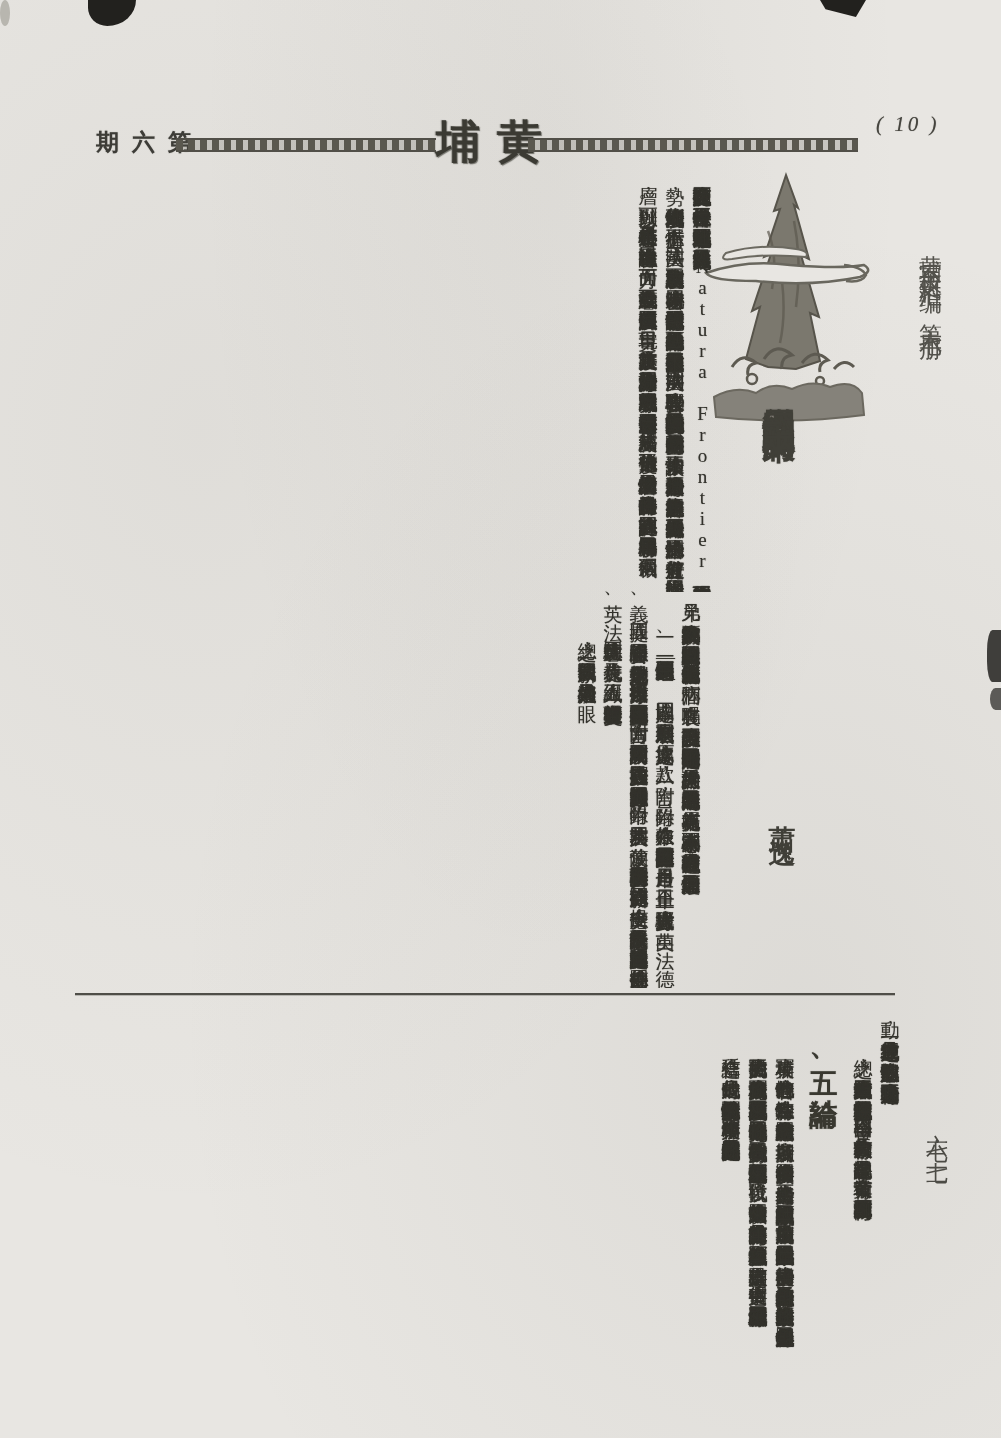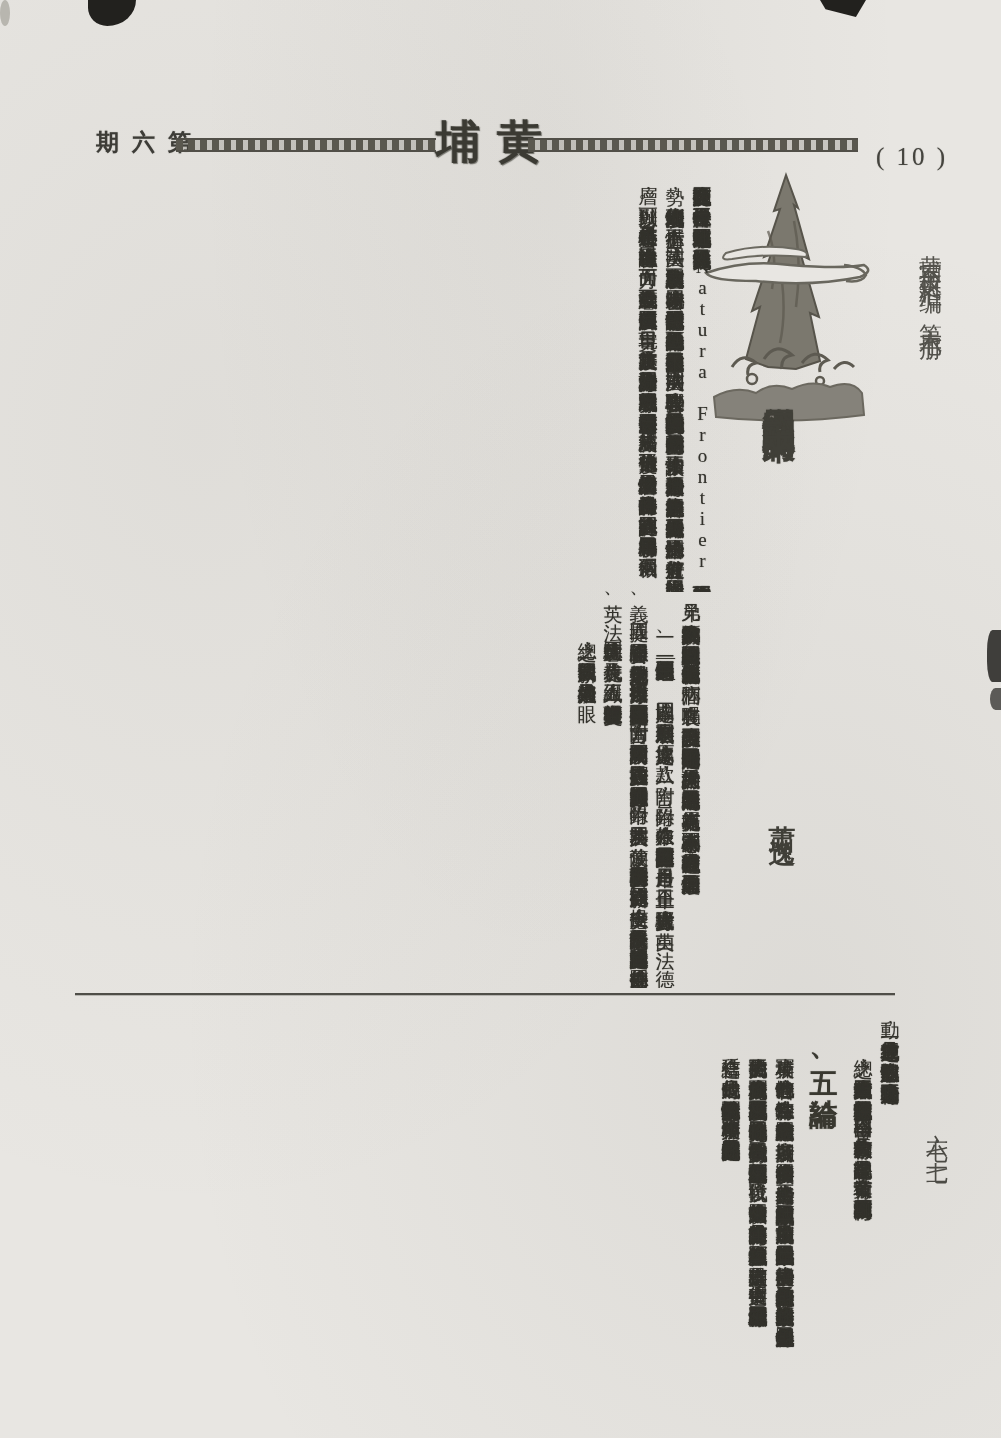--- a/index.html
+++ b/index.html
@@ -18,21 +18,21 @@
   }
   .ink{color:#33322c;text-shadow:0 0 1px rgba(45,44,38,.45);margin-left:12px;}
   
   .issue-label{position:absolute;left:84px;top:127px;font-size:23px;letter-spacing:13px;color:#3d3c37;font-weight:bold;}
   .rule{position:absolute;top:138px;height:10px;border-top:2px solid #514f48;border-bottom:2px solid #514f48;
     background:repeating-linear-gradient(90deg,#5a584f 0 7px,rgba(90,88,79,.22) 7px 12px);}
   .rule-left{left:176px;width:260px;}
   .rule-right{left:528px;width:330px;}
   .masthead{position:absolute;left:436px;top:112px;width:98px;font-size:45px;font-weight:bold;color:#3b3a33;
     letter-spacing:16px;white-space:nowrap;text-shadow:1px 1px 1px rgba(56,55,48,.65),-1px 0 1px rgba(56,55,48,.4);}
-  .page-number{position:absolute;left:864px;top:143px;font-size:25px;color:#45443e;letter-spacing:3px;}
+  .page-number{position:absolute;left:864px;top:112px;font-size:21px;color:#45443e;letter-spacing:3px;font-style:italic;}
   
   .v{writing-mode:vertical-rl;text-orientation:upright;}
   .series-title{position:absolute;left:915px;top:237px;height:360px;font-size:23px;letter-spacing:5px;color:#53524c;}
   .page-code{position:absolute;left:922px;top:1116px;height:190px;font-size:22px;letter-spacing:7px;color:#4c4b45;}
   
   .illustration{position:absolute;left:698px;top:160px;width:178px;height:274px;}
   .article-title{position:absolute;left:756px;top:382px;height:424px;font-size:33px;font-weight:bold;
     letter-spacing:2px;color:#403f38;text-shadow:0 0 1px rgba(50,49,42,.6);}
   .article-author{position:absolute;left:764px;top:804px;height:110px;font-size:27px;letter-spacing:14px;color:#403f38;font-weight:bold;}
   .band{position:absolute;writing-mode:vertical-rl;text-orientation:upright;overflow:hidden;}

